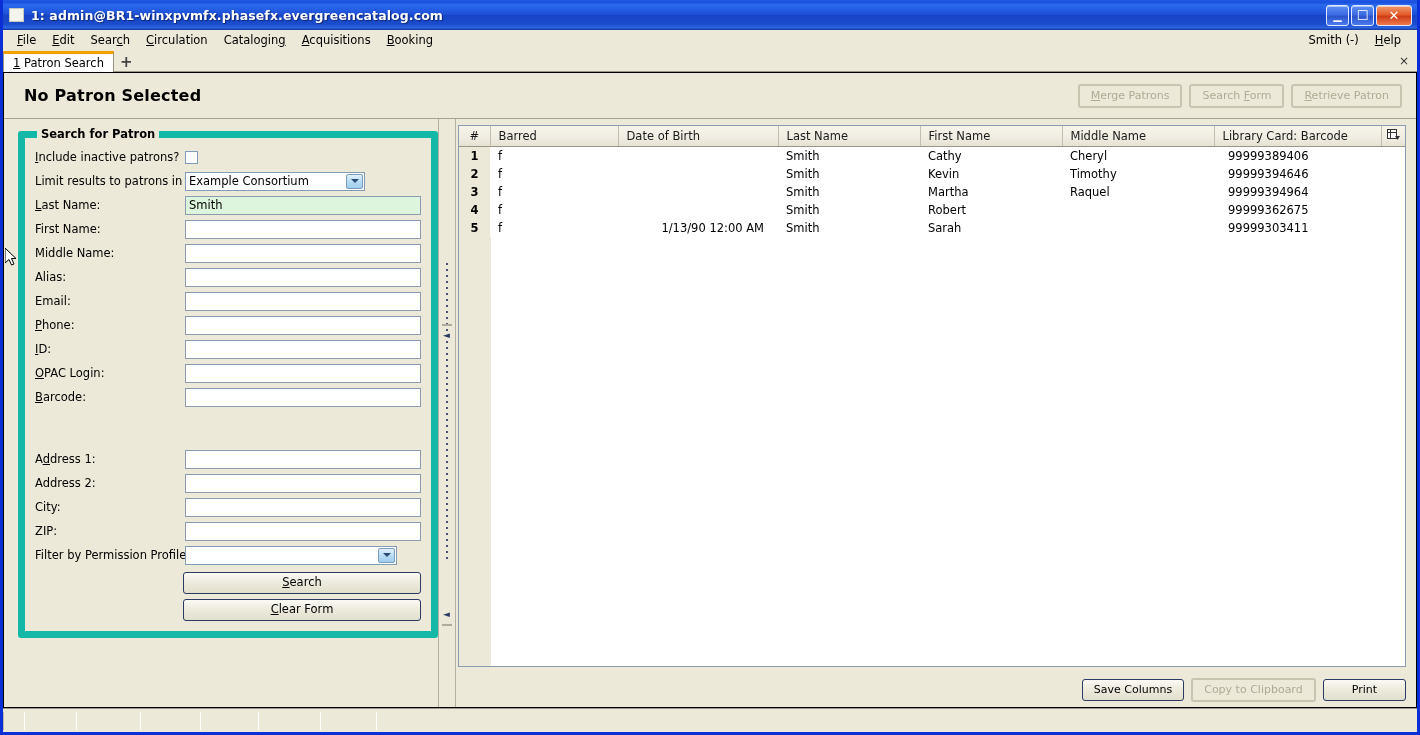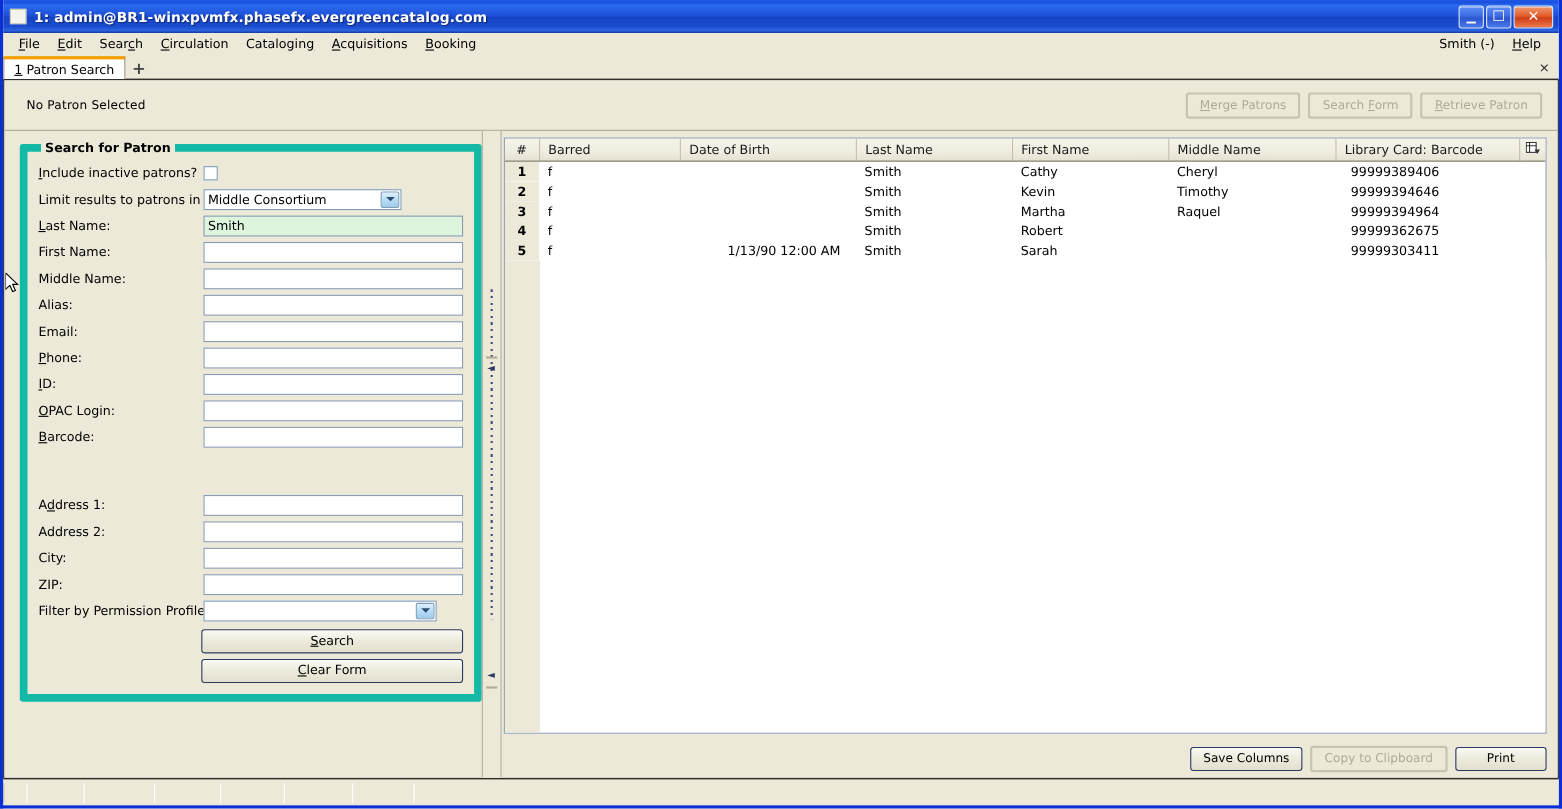--- a/index.html
+++ b/index.html
@@ -169,22 +169,22 @@
   .patronbar {
     flex: 0 0 46px;
     display: flex;
     align-items: center;
     padding: 0 14px 0 20px;
     box-sizing: border-box;
     border-bottom: 1px solid #a9a391;
     background: #ece9d8;
   }
   .patron-label {
-    font-size: 11px;
-    font-weight: normal;
+    font-size: 16px;
+    font-weight: bold;
     letter-spacing: 0.2px;
   }
   .patronbar .btns {
     margin-left: auto;
     display: flex;
     gap: 7px;
   }
   .btn {
     font-family: "DejaVu Sans", "Liberation Sans", sans-serif;
     font-size: 11px;
@@ -545,21 +545,21 @@
             <div class="flabel"><u>I</u>nclude inactive patrons?</div>
             <div class="fctl">
                 <span class="chk"></span>
               </div>
           </div>
 
           <div class="frow">
             <div class="flabel">Limit results to patrons in</div>
             <div class="fctl">
               <div class="sel">
-                <span>Middle Consortium</span>
+                <span>Example Consortium</span>
                 <span class="arrowbox"></span>
               </div>
             </div>
           </div>
 
           <div class="frow">
             <div class="flabel"><u>L</u>ast Name:</div>
             <div class="fctl">
                 <input class="tin filled" type="text" value="Smith" style="">
               </div>

